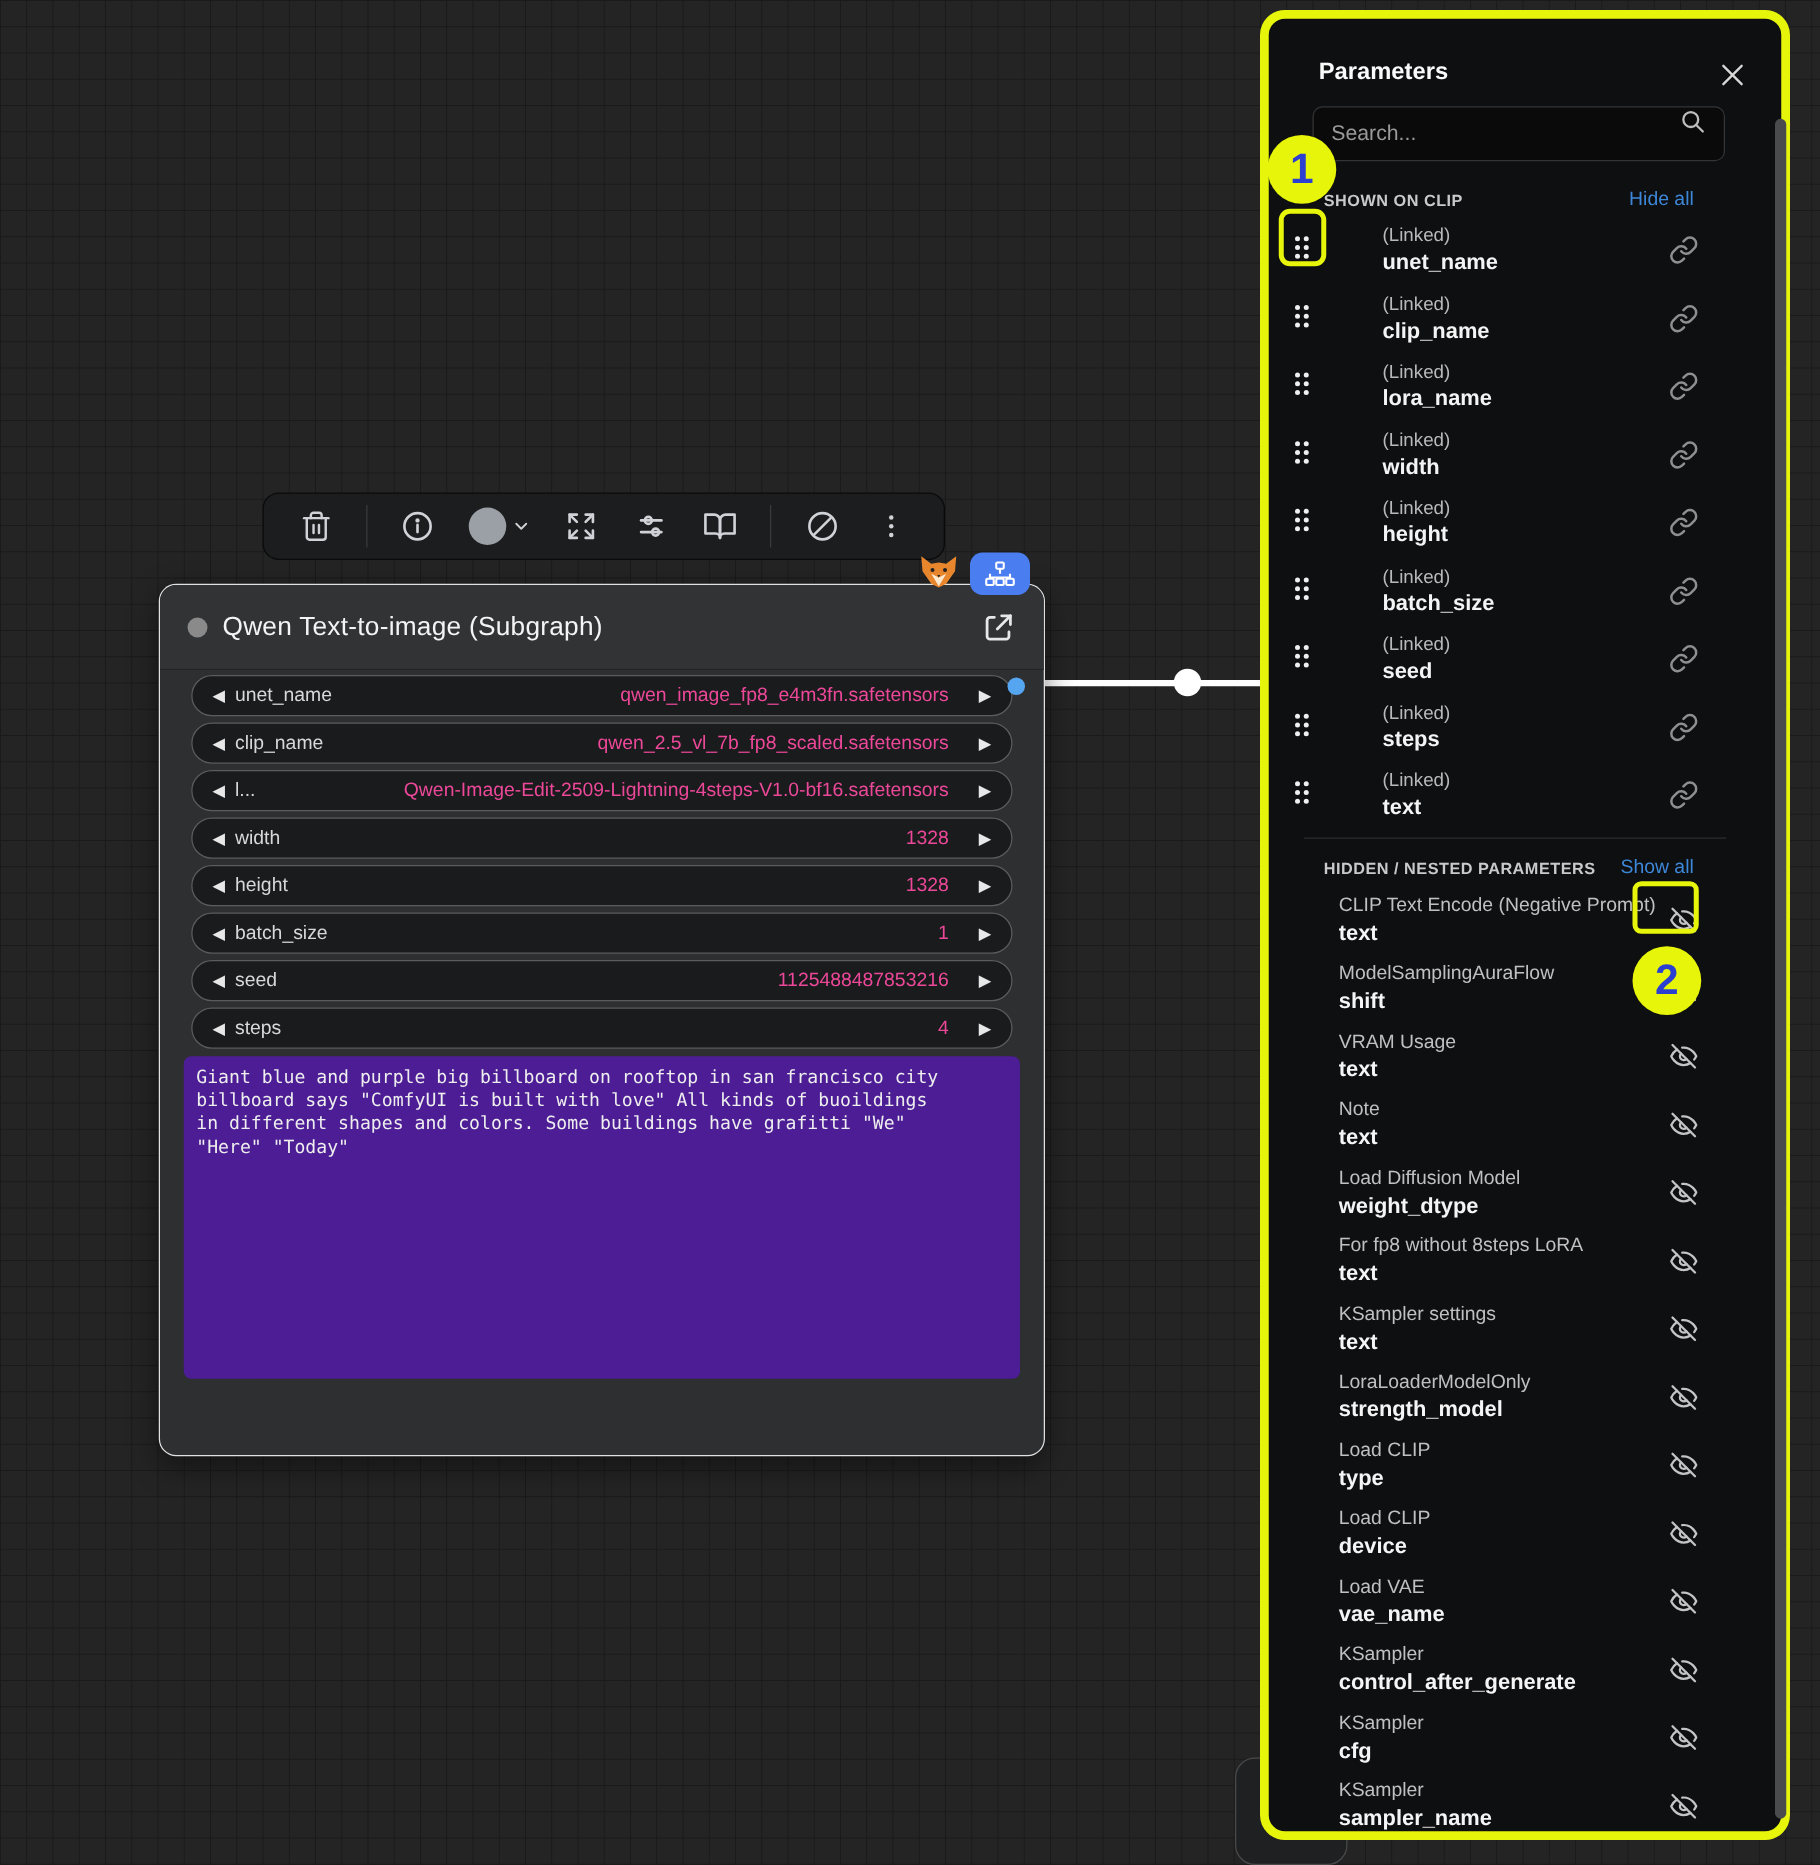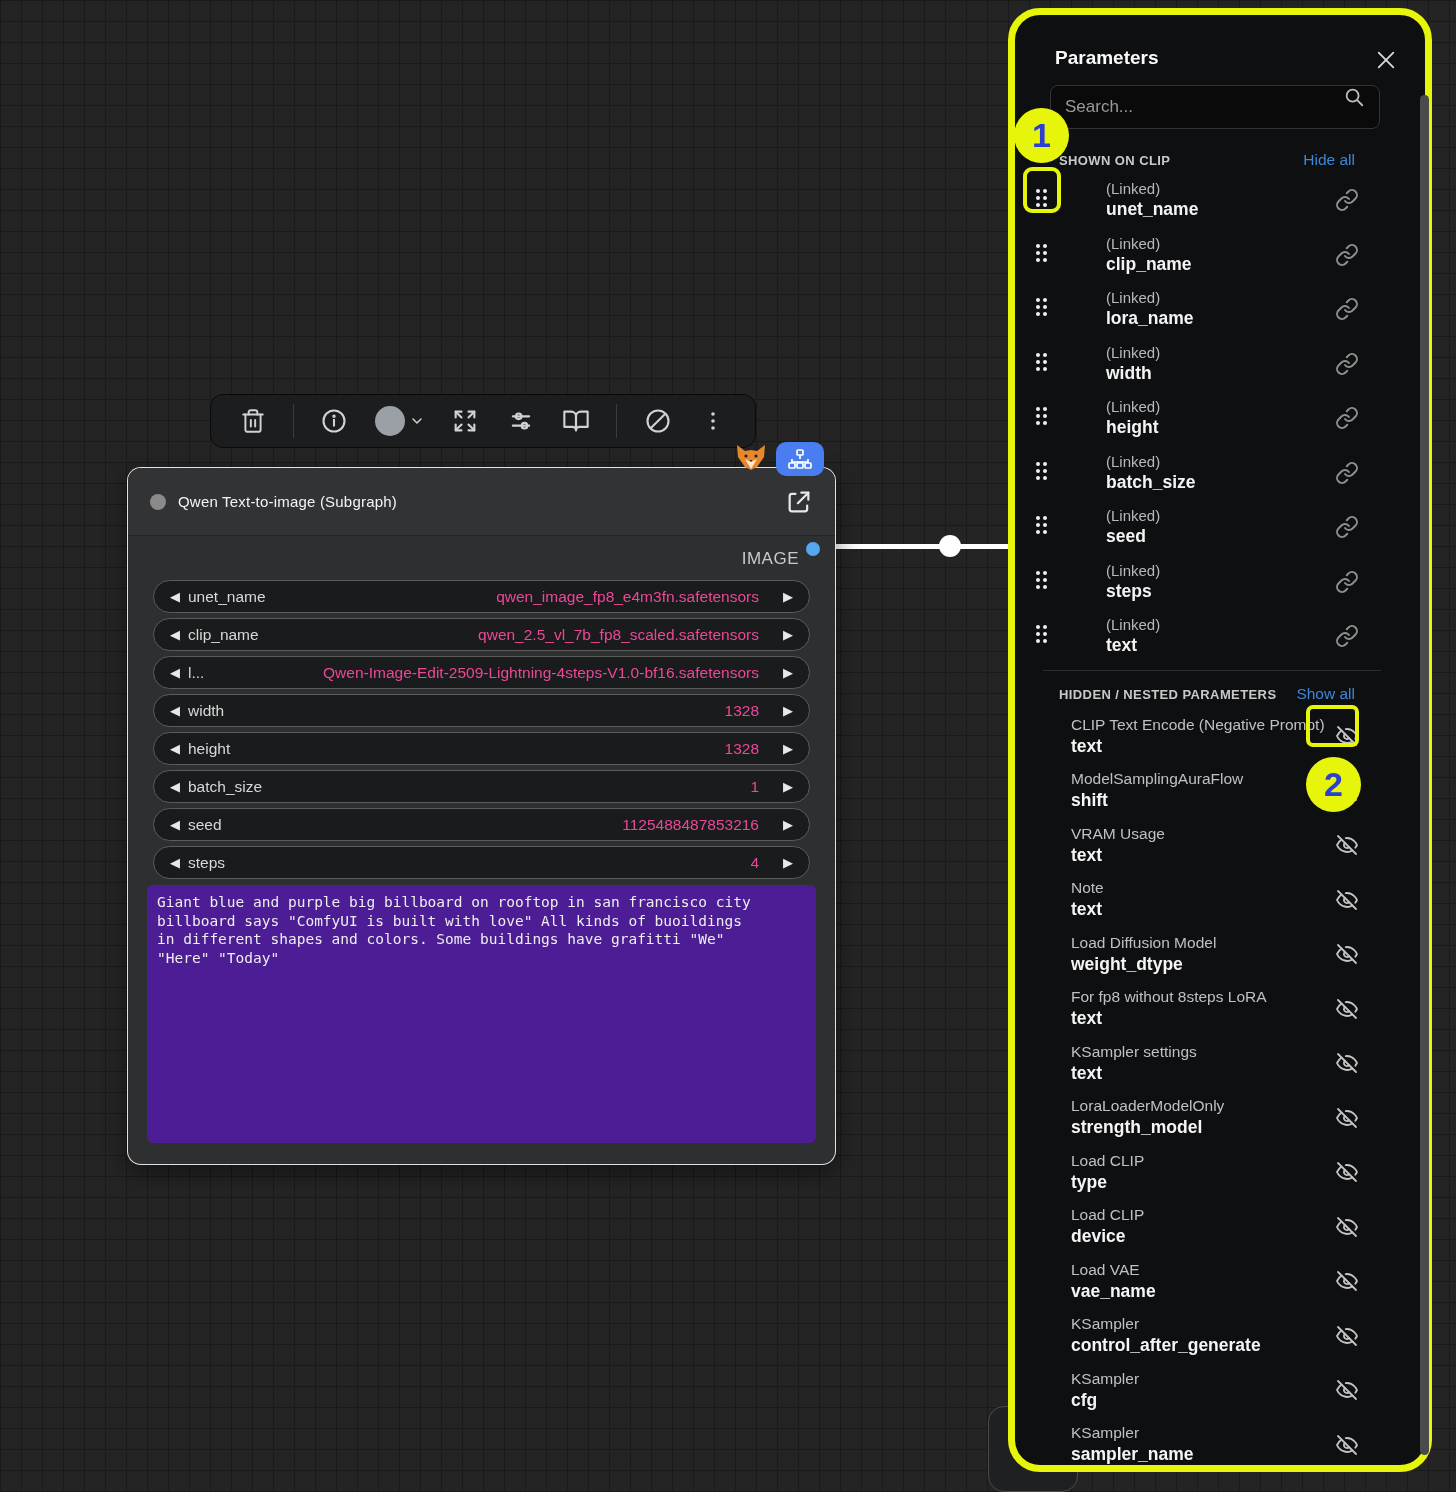--- a/index.html
+++ b/index.html
@@ -33,21 +33,21 @@
     left:127px; top:467px; width:709px; height:698px;
     background:#2e2f31; border:1.5px solid rgba(245,245,245,0.9);
     border-radius:14px; z-index:3; box-shadow:0 8px 24px rgba(0,0,0,0.45);
   }
   .node-header {
     height:68px; display:flex; align-items:center; padding:0 22px;
     border-bottom:1px solid #232425; background:#323335;
     border-radius:13px 13px 0 0;
   }
   .node-dot { width:16px; height:16px; border-radius:50%; background:#8a8a8a; margin-right:12px; }
-  .node-title { font-size:15px; color:#f4f4f4; letter-spacing:0.2px;text-align:center; }
+  .node-title { font-size:21px; color:#f4f4f4; letter-spacing:0.2px;text-align:center; }
   .node-expand { margin-left:auto; width:28px; height:28px; cursor:pointer; }
   .output-row { height:34px; display:flex; align-items:center; justify-content:flex-end; padding-right:36px; gap:8px; margin-top:6px; }
   .output-label { color:#c9c9c9; font-size:17px; letter-spacing:0.5px; }
   .output-dot { width:14px; height:14px; border-radius:50%; background:#55a5f0; position:absolute; right:15px; top:74px; }
   .widgets { padding:4px 25px 0 25px; display:flex; flex-direction:column; gap:5px; }
   .pill {
     height:33px; background:#1a1b1c; border:1px solid #5c5c5c; border-radius:17px;
     display:flex; align-items:center; padding:0 12px; font-size:15.5px; cursor:pointer;
   }
   .pill .arrow { color:#e8e8e8; font-size:13px; width:18px; text-align:center; }
@@ -73,21 +73,21 @@
 
   
   .behind-frag {
     left:988px; top:1406px; width:90px; height:86px;
     background:#1f2022; border:1.5px solid #4a4a4a; border-radius:16px; z-index:4;
   }
 
   
   .panel {
     left:1008px; top:8px; width:424px; height:1464px;
-    background:#0e0f11; border:7px solid #e7f50a; border-radius:32px;
+    background:#0e0f11; border:7px solid #e7f50a; border-radius:20px;
     z-index:5;
   }
   .panel-title { position:absolute; left:40px; top:32px; font-size:19px; font-weight:bold; color:#fafafa; }
   .panel-close { position:absolute; right:28px; top:34px; width:22px; height:22px; cursor:pointer; }
   .search-box {
     position:absolute; left:35px; top:70px; width:330px; height:44px;
     background:#0a0a0a; border:1px solid #333436; border-radius:8px;
     display:flex; padding:0 14px;
   }
   .search-input {
@@ -232,23 +232,20 @@
     <div class="node-dot"></div>
     <div class="node-title">Qwen Text-to-image (Subgraph)</div>
     <div class="node-expand">
       <svg width="28" height="28" viewBox="0 0 24 24" fill="none" stroke="#e8e8e8" stroke-width="1.9" stroke-linecap="round" stroke-linejoin="round">
           <path d="M9 5H6a2 2 0 0 0-2 2v11a2 2 0 0 0 2 2h11a2 2 0 0 0 2-2v-3"></path>
           <polyline points="14 4 20 4 20 10"></polyline>
           <line x1="20" y1="4" x2="11" y2="13"></line>
         </svg>
     </div>
   </div>
-  <div class="output-row">
-    <span class="output-label">IMAGE</span>
-  </div>
   <div class="output-dot"></div>
   <div class="widgets">
 
       <div class="pill">
         <span class="arrow">◀</span>
         <span class="wname">unet_name</span>
         <span class="wvalue">qwen_image_fp8_e4m3fn.safetensors</span>
         <span class="arrow">▶</span>
       </div>
 

